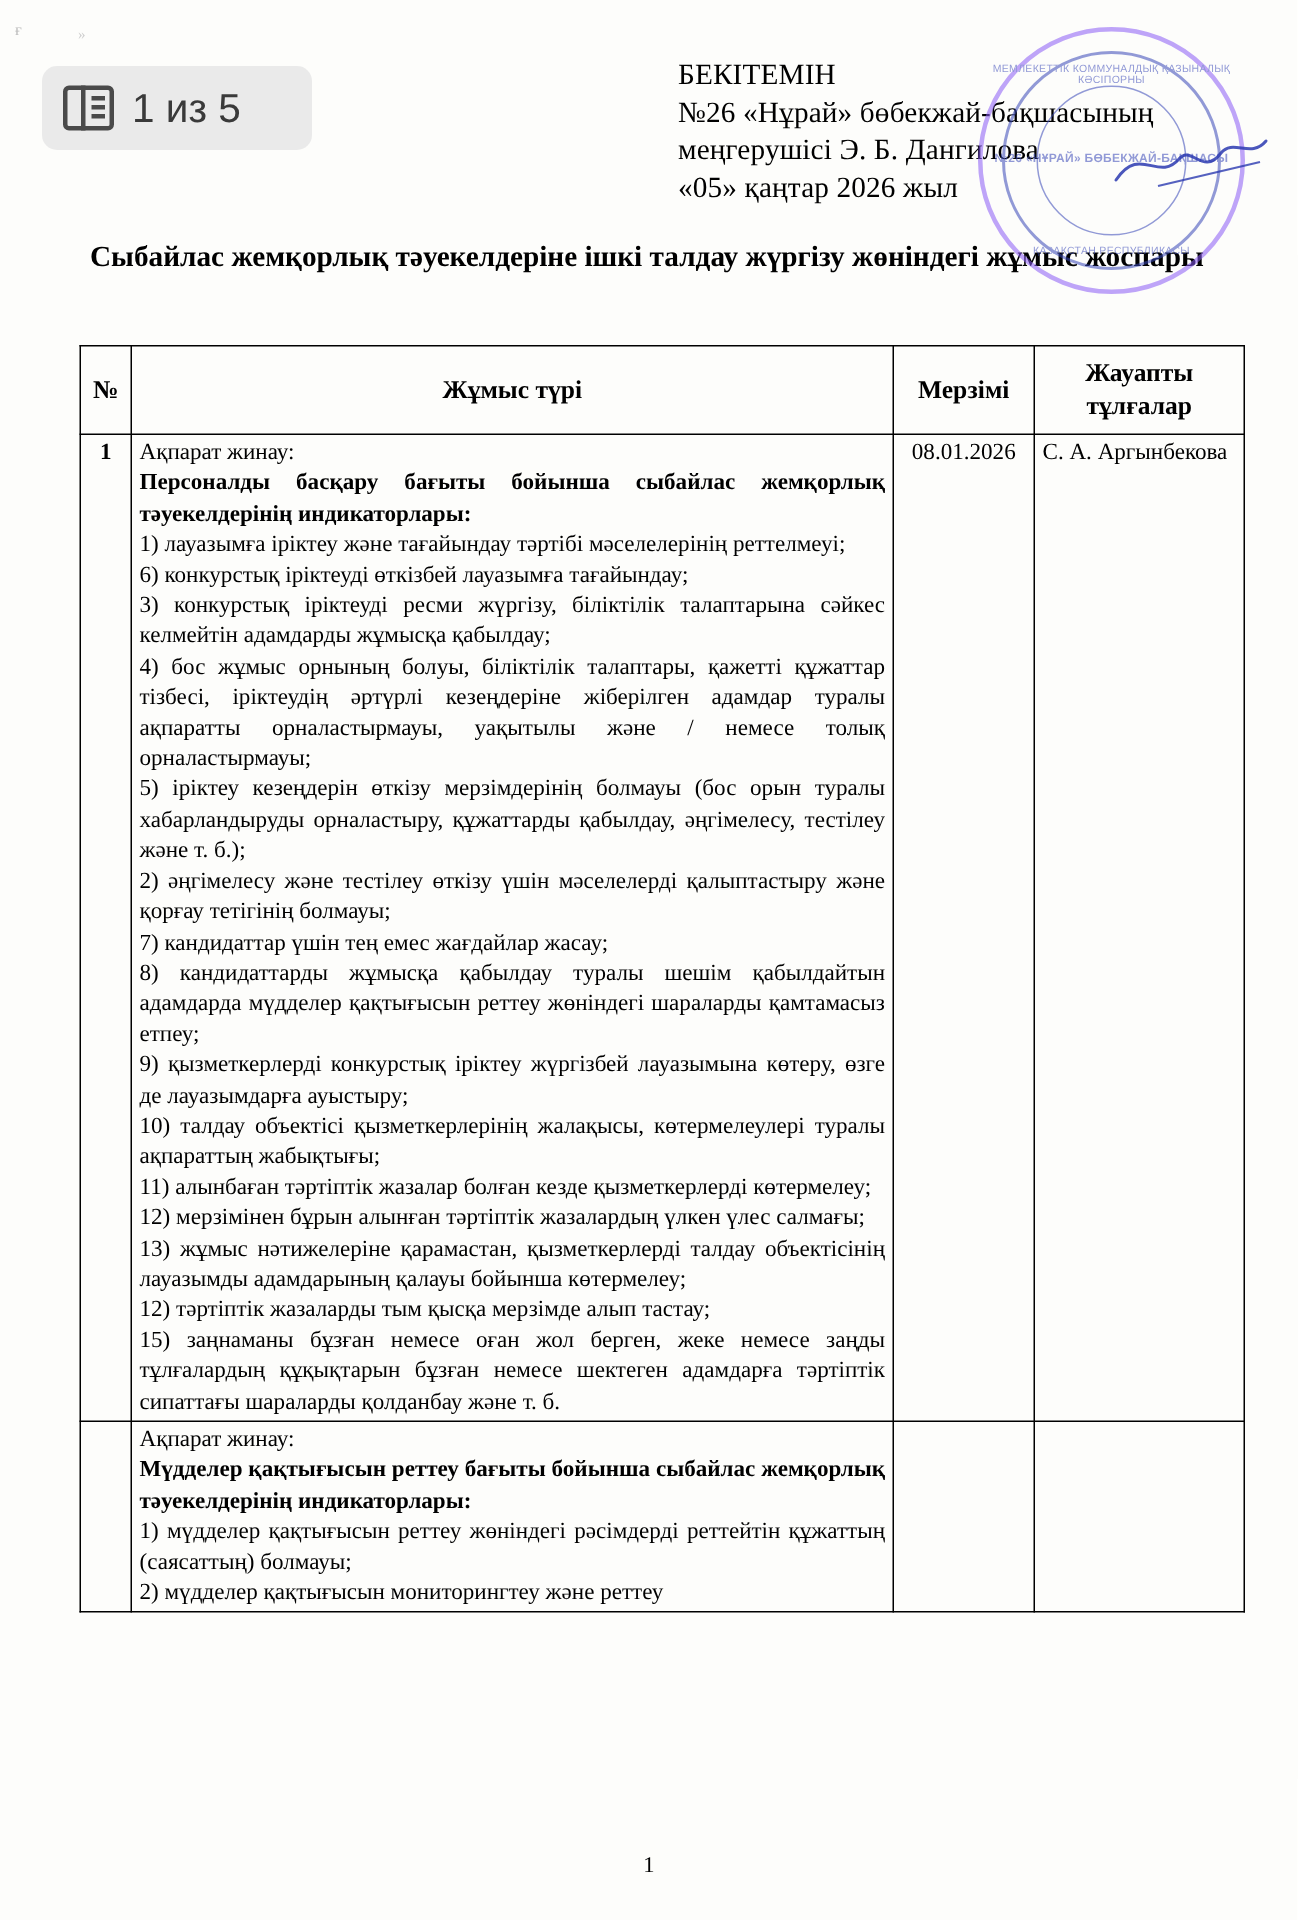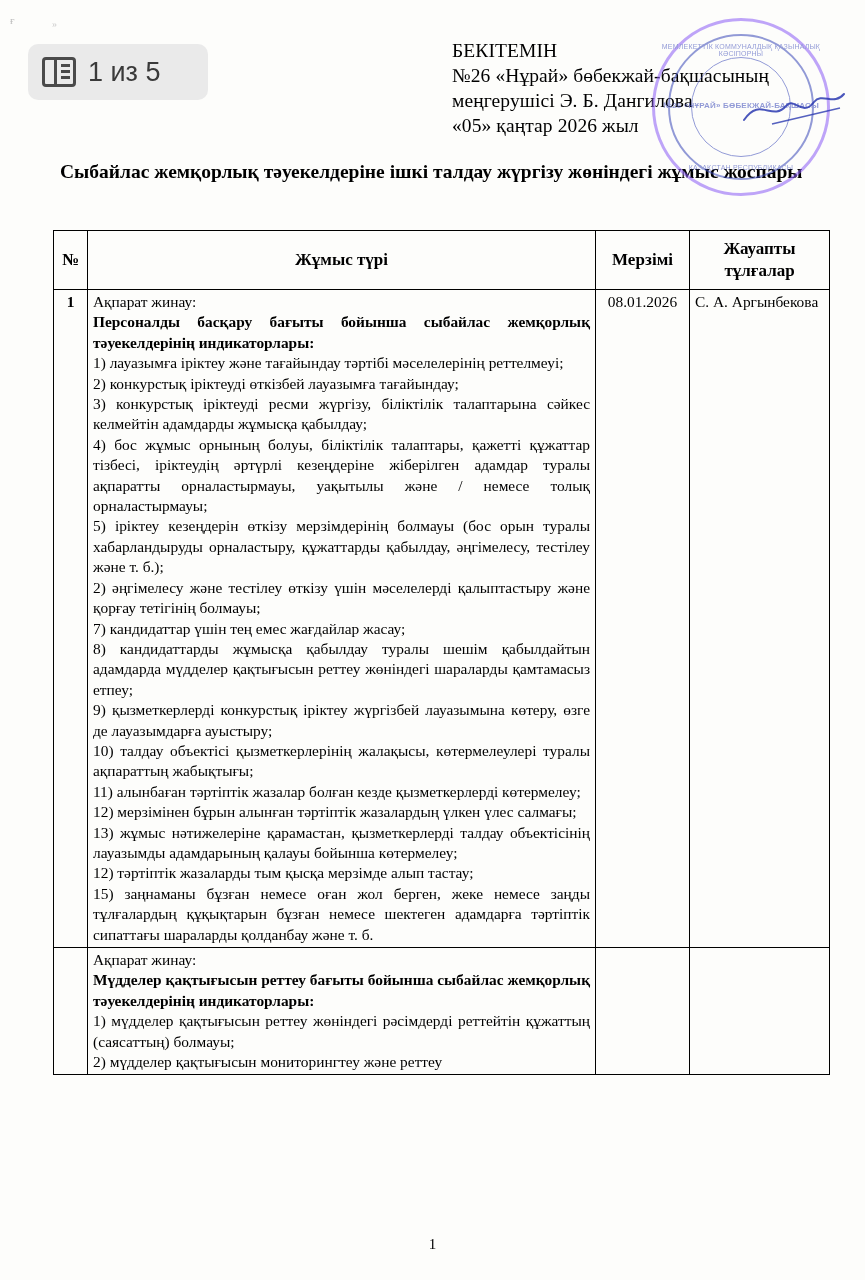--- a/index.html
+++ b/index.html
@@ -302,21 +302,21 @@
         <th>Жауапты тұлғалар</th>
       </tr>
     </thead>
     <tbody>
       <tr>
         <td class="cell-num">1</td>
         <td class="work">
           <p class="bold">Ақпарат жинау:</p>
           <p class="lead">Персоналды басқару бағыты бойынша сыбайлас жемқорлық тәуекелдерінің индикаторлары:</p>
           <p>1) лауазымға іріктеу және тағайындау тәртібі мәселелерінің реттелмеуі;</p>
-          <p>2) конкурстық іріктеуді өткізбей лауазымға тағайындау;</p>
+          <p>6) конкурстық іріктеуді өткізбей лауазымға тағайындау;</p>
           <p>3) конкурстық іріктеуді ресми жүргізу, біліктілік талаптарына сәйкес келмейтін адамдарды жұмысқа қабылдау;</p>
           <p>4) бос жұмыс орнының болуы, біліктілік талаптары, қажетті құжаттар тізбесі, іріктеудің әртүрлі кезеңдеріне жіберілген адамдар туралы ақпаратты орналастырмауы, уақытылы және / немесе толық орналастырмауы;</p>
           <p>5) іріктеу кезеңдерін өткізу мерзімдерінің болмауы (бос орын туралы хабарландыруды орналастыру, құжаттарды қабылдау, әңгімелесу, тестілеу және т. б.);</p>
           <p>2) әңгімелесу және тестілеу өткізу үшін мәселелерді қалыптастыру және қорғау тетігінің болмауы;</p>
           <p>7) кандидаттар үшін тең емес жағдайлар жасау;</p>
           <p>8) кандидаттарды жұмысқа қабылдау туралы шешім қабылдайтын адамдарда мүдделер қақтығысын реттеу жөніндегі шараларды қамтамасыз етпеу;</p>
           <p>9) қызметкерлерді конкурстық іріктеу жүргізбей лауазымына көтеру, өзге де лауазымдарға ауыстыру;</p>
           <p>10) талдау объектісі қызметкерлерінің жалақысы, көтермелеулері туралы ақпараттың жабықтығы;</p>
           <p>11) алынбаған тәртіптік жазалар болған кезде қызметкерлерді көтермелеу;</p>
           <p>12) мерзімінен бұрын алынған тәртіптік жазалардың үлкен үлес салмағы;</p>

